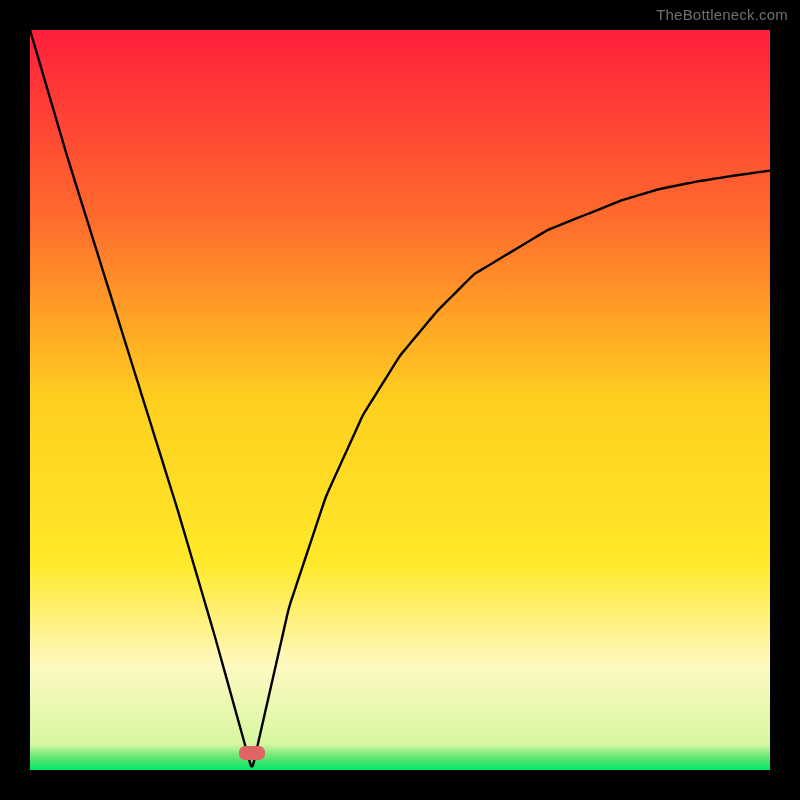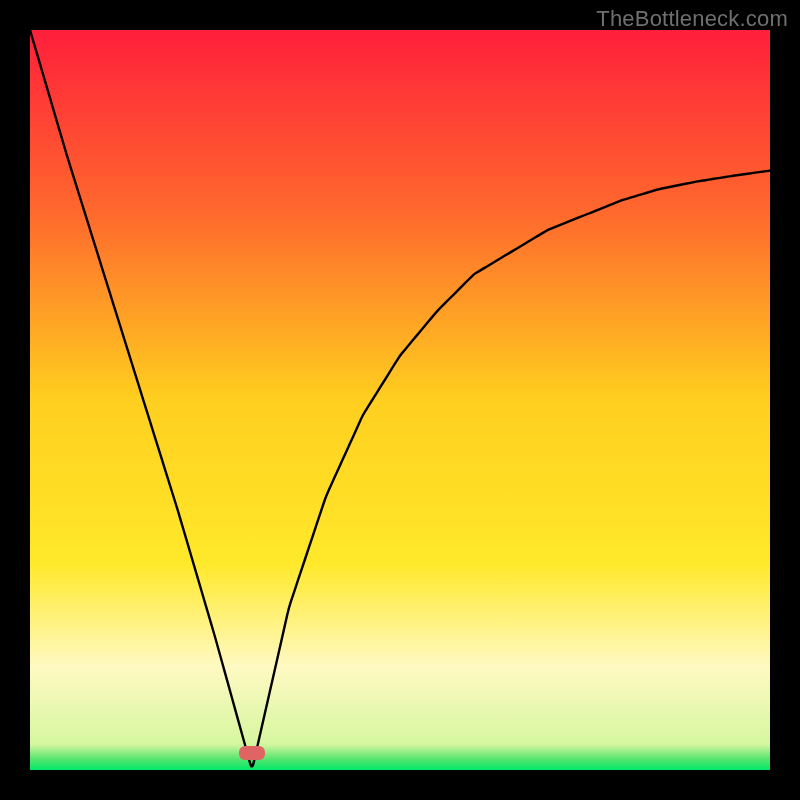--- a/index.html
+++ b/index.html
@@ -14,21 +14,21 @@
     position: relative;
     width: 800px;
     height: 800px;
     background: #000;
   }
   .watermark {
     position: absolute;
     top: 6px;
     right: 12px;
     color: #6f6f6f;
-    font-size: 22px;
+    font-size: 15px;
     font-weight: 500;
     letter-spacing: 0.2px;
     z-index: 50;
   }
   .plot-area {
     position: absolute;
     left: 30px;
     top: 30px;
     width: 740px;
     height: 740px;

